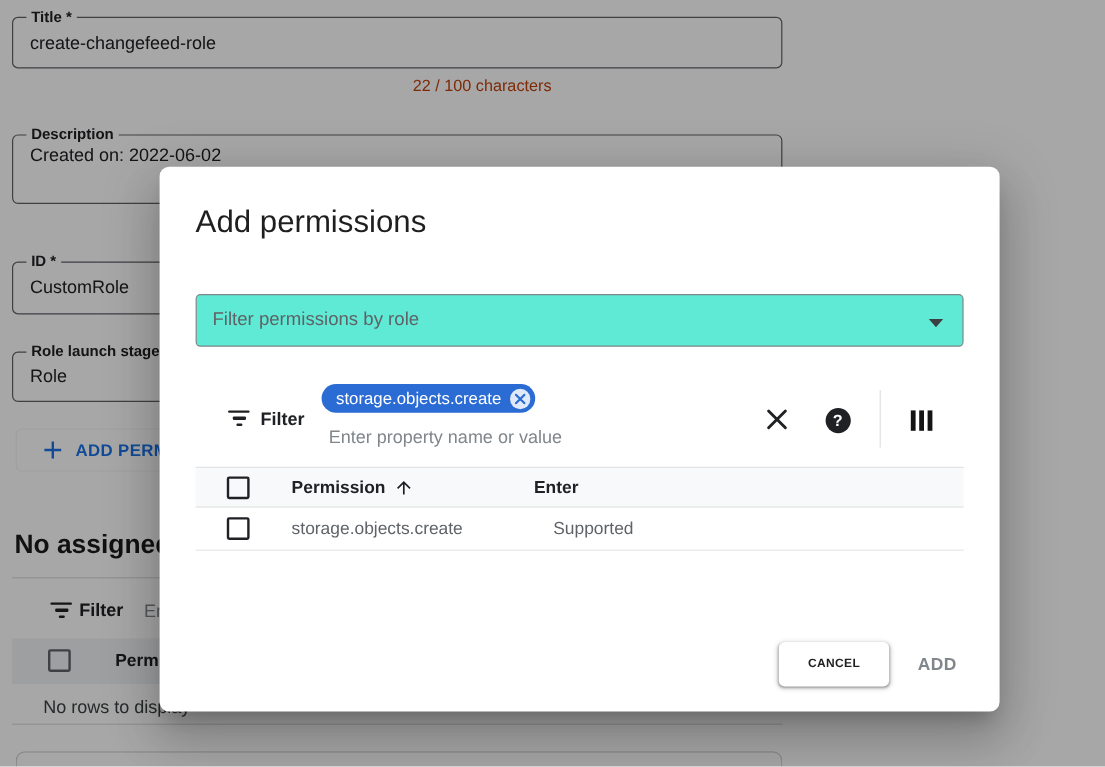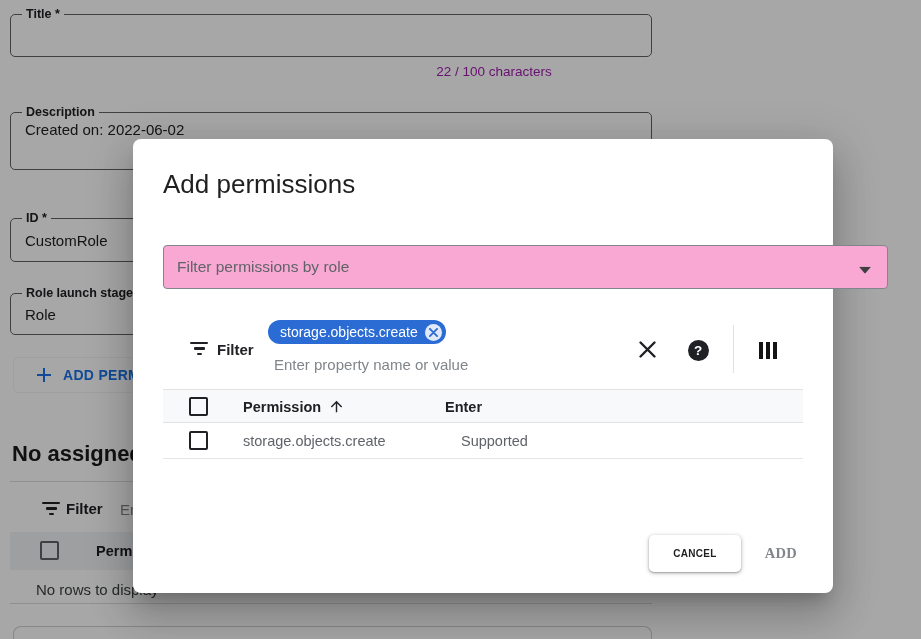--- a/index.html
+++ b/index.html
@@ -12,22 +12,22 @@
   .stage{position:relative;width:921px;height:639px;overflow:hidden;background:#fff;}
 
   
   .page{position:absolute;inset:0;background:#fff;}
   .field{position:absolute;border:1px solid #5f6368;border-radius:5px;background:#fff;}
   .field-label{position:absolute;top:-8px;left:11px;background:#fff;padding:0 4px;
     font-size:12.5px;font-weight:700;color:#202124;line-height:15px;white-space:nowrap;}
   .field-value{position:absolute;left:14px;top:50%;transform:translateY(-50%);
     font-size:15px;color:#202124;white-space:nowrap;}
   .field-value.top{top:8px;transform:none;}
-  .counter{position:absolute;top:64px;left:344px;width:300px;text-align:center;
-    font-size:13.5px;color:#a21caf;}
+  .counter{position:absolute;top:64px;left:344px;width:300px;text-align:left;
+    font-size:13.5px;color:#c2410c;}
   .add-perm{position:absolute;left:13px;top:357px;width:270px;height:36px;background:#fff;
     border:1px solid #f1f3f4;border-radius:5px;display:flex;align-items:center;gap:11px;
     padding-left:22px;cursor:pointer;}
   .add-perm .lbl{font-size:14px;font-weight:700;letter-spacing:.3px;color:var(--accent-blue);white-space:nowrap;}
   .empty-heading{position:absolute;left:12px;top:441px;font-size:22px;font-weight:700;
     color:#1b1b1b;white-space:nowrap;}
   .hdiv{position:absolute;left:10px;width:642px;height:1px;background:#dadce0;}
   .filter-icon{display:inline-block;width:18px;}
   .filter-icon i{display:block;height:2.4px;background:#202124;margin:0 auto 3px auto;border-radius:1px;}
   .filter-icon i:nth-child(1){width:18px;}
@@ -46,22 +46,22 @@
     border:1px solid #cfcfcf;border-bottom:none;border-radius:8px 8px 0 0;}
 
   
   .scrim{position:absolute;inset:0;background:rgba(0,0,0,0.345);}
 
   
   .dialog{position:absolute;left:133px;top:139px;width:700px;height:454px;background:#fff;
     border-radius:8px;box-shadow:0 11px 15px -7px rgba(0,0,0,.2),0 24px 38px 3px rgba(0,0,0,.14),
     0 9px 46px 8px rgba(0,0,0,.12);}
   .dlg-title{position:absolute;left:30px;top:30px;font-size:26px;color:#1f1f1f;font-weight:400;white-space:nowrap;}
-  .dlg-select{position:absolute;left:30px;top:106px;width:725px;height:44px;border:1px solid #80868b;
-    border-radius:4px;background:#f9a8d4;cursor:pointer;padding-left:24px;}
+  .dlg-select{position:absolute;left:30px;top:106px;width:640px;height:44px;border:1px solid #80868b;
+    border-radius:4px;background:#5eead4;cursor:pointer;padding-left:24px;}
   .dlg-select .ph{position:absolute;left:13px;top:50%;transform:translateY(-50%);
     font-size:15.5px;color:#5f6368;white-space:nowrap;}
   .dlg-select .caret{position:absolute;right:16px;top:50%;transform:translateY(-40%);}
 
   .m-filter-icon{position:absolute;left:57px;top:203px;}
   .m-filter-label{position:absolute;left:84px;top:202px;font-size:15px;font-weight:700;color:#202124;}
   .chip{position:absolute;left:135px;top:181px;height:24px;border-radius:12px;
     background:var(--chip-blue);display:flex;align-items:center;gap:7px;
     padding:0 4px 0 12px;cursor:pointer;}
   .chip .chip-txt{font-size:14px;color:#fff;white-space:nowrap;}
@@ -91,32 +91,33 @@
   .m-row{position:absolute;left:30px;top:285px;width:640px;height:35px;border-bottom:1px solid #e6e6e6;}
   .m-row .checkbox{left:26px;top:7px;}
   .m-cell-perm{position:absolute;left:80px;top:9px;font-size:14.5px;color:#5f6368;white-space:nowrap;}
   .m-cell-status{position:absolute;left:282px;top:9px;font-size:14.5px;color:#5f6368;white-space:nowrap;margin-left:16px;}
 
   .btn-cancel{position:absolute;left:516px;top:396px;width:92px;height:37px;background:#fff;
     border:none;border-radius:5px;box-shadow:0 1px 2px rgba(0,0,0,.3),0 1px 4px 1px rgba(0,0,0,.15);
     font-family:"Liberation Sans",sans-serif;font-size:10px;font-weight:700;letter-spacing:.3px;
     color:#1f1f1f;cursor:pointer;}
   .btn-add{position:absolute;left:622px;top:396px;width:52px;height:37px;background:none;border:none;
-    font-family:Liberation Serif, serif;font-size:14.5px;font-weight:700;letter-spacing:.3px;
+    font-family:Liberation Sans, sans-serif;font-size:14.5px;font-weight:700;letter-spacing:.3px;
     color:#80868b;cursor:default;text-align:center;}
 </style>
 </head>
 <body>
 
 <div class="stage">
 
   <div class="page">
 
     <div class="field" style="left:10px;top:14px;width:642px;height:43px;padding-left:20px;">
       <span class="field-label">Title *</span>
+      <span class="field-value">create-changefeed-role</span>
     </div>
     <div class="counter">22 / 100 characters</div>
 
     <div class="field" style="left:10px;top:112px;width:642px;height:58px;">
       <span class="field-label">Description</span>
       <span class="field-value top">Created on: 2022-06-02</span>
     </div>
 
     <div class="field" style="left:10px;top:218px;width:642px;height:44px;">
       <span class="field-label">ID *</span>

